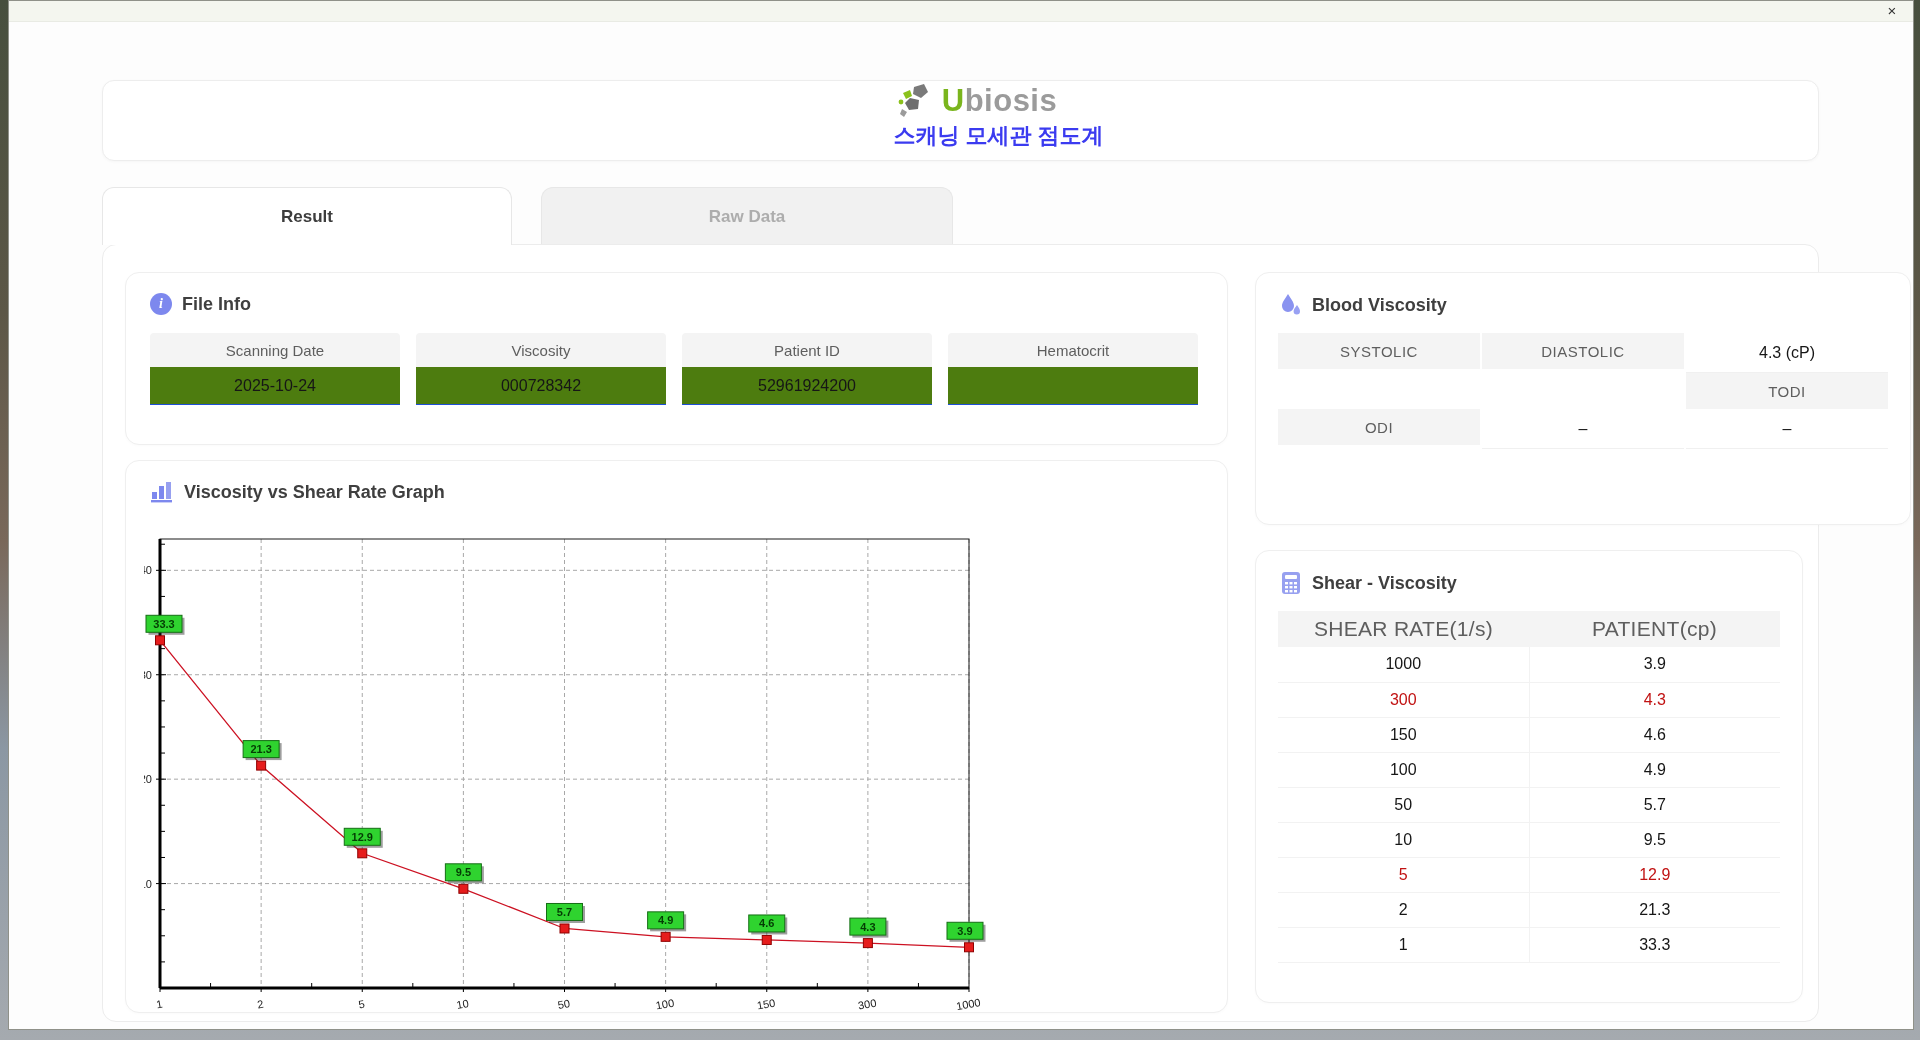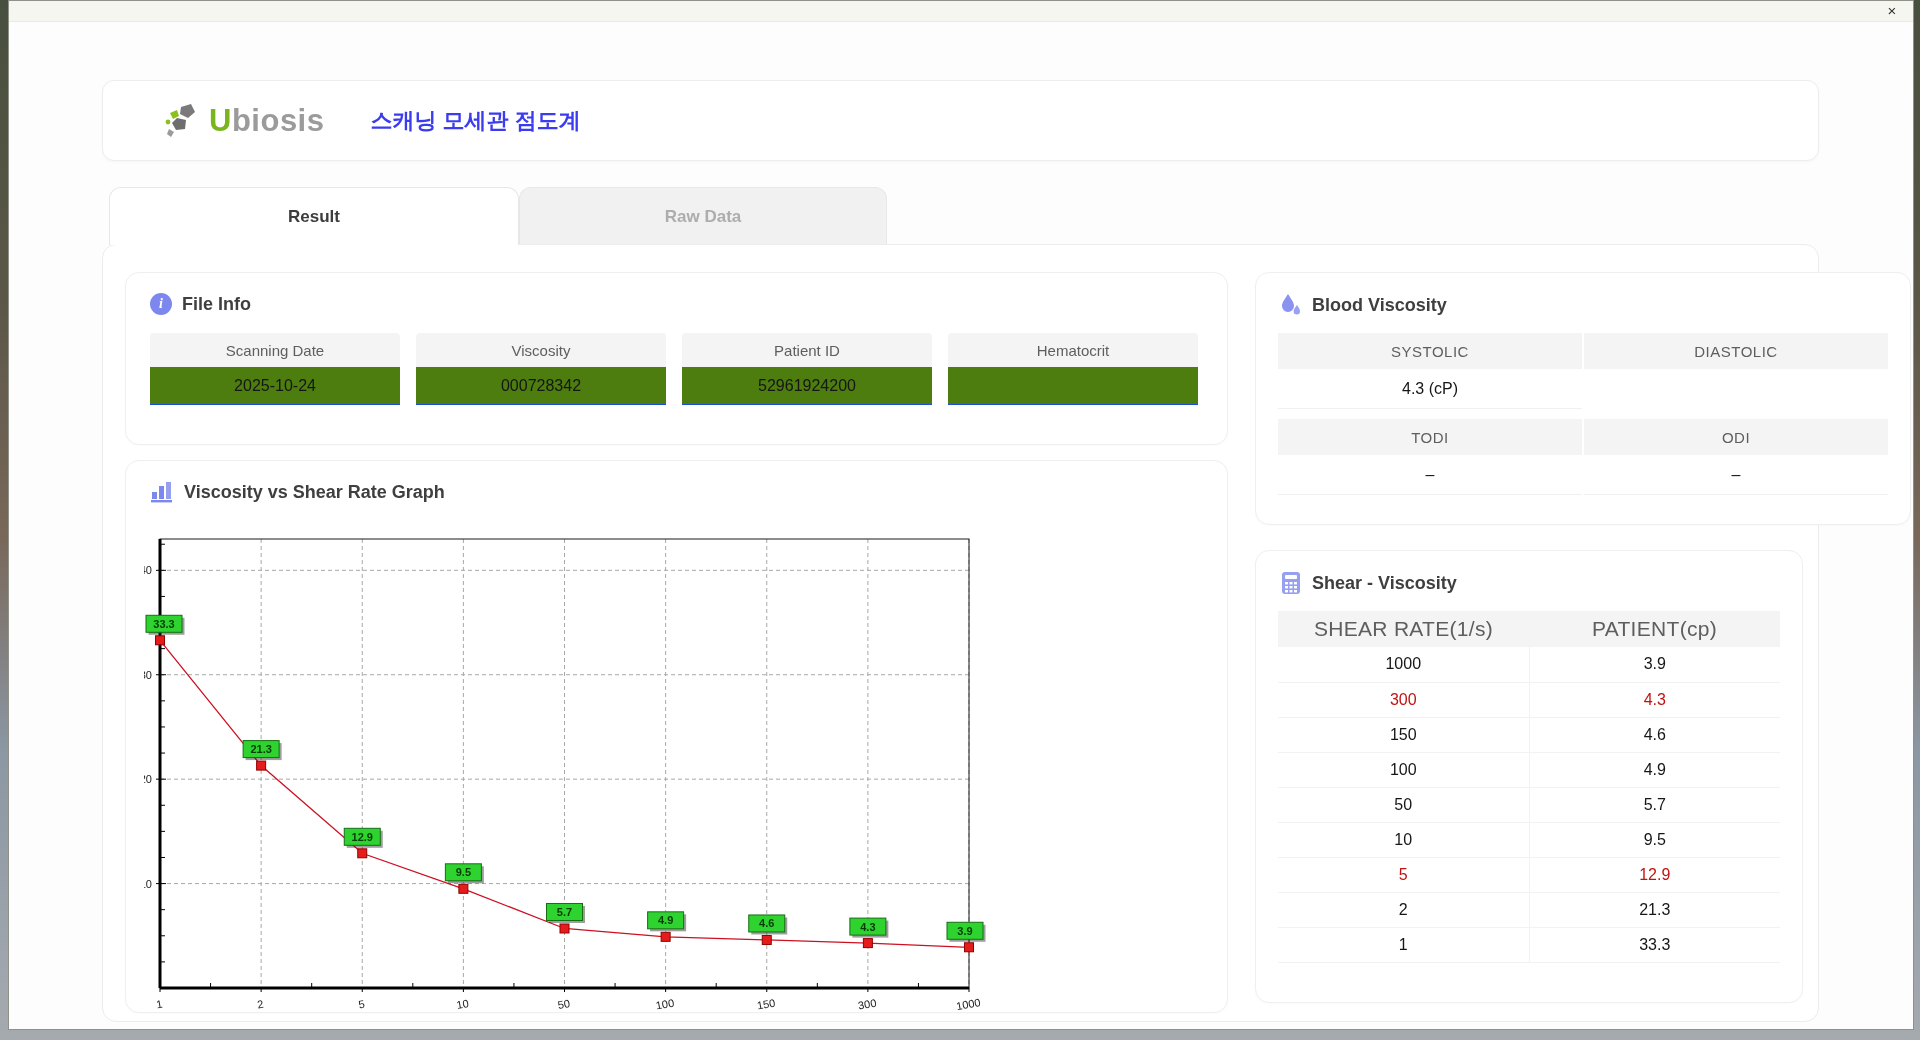--- a/index.html
+++ b/index.html
@@ -14,34 +14,34 @@
     display:flex; align-items:center; justify-content:flex-end; }
   .close-btn { width:30px; text-align:center; font-size:15px; color:#333; cursor:default;
     line-height:20px; margin-right:6px; }
 
   .page { position:absolute; left:0; top:21px; right:0; bottom:0; background:#fdfdfd; }
 
   
   .header-card { position:absolute; left:93px; right:94px; top:58px; height:81px;
     background:#fff; border:1px solid #ededed; border-radius:12px;
     box-shadow:0 1px 3px rgba(0,0,0,0.03);
-    display:flex; align-items:center; padding-left:58px; }
+    display:flex; align-items:center; padding-left:30px;flex-direction:column; }
   .brand { display:flex; align-items:center; }
   .brand svg { margin-right:4px; }
   .brand-text { font-size:31px; font-weight:bold; letter-spacing:0.5px; }
   .brand-u { color:#7ab51d; }
   .brand-rest { color:#9b9b9b; font-weight:600; }
   .app-title { margin-left:46px; font-size:22px; font-weight:bold; color:#3b3bf0; }
 
   
   .tab { position:absolute; top:165px; height:58px; border:1px solid #e7e7e7; border-bottom:none;
     border-radius:12px 12px 0 0; display:flex; align-items:center; justify-content:center;
-    font-size:17px; cursor:default;margin-left:7px; }
+    font-size:17px; cursor:default; }
   .tab.active { left:93px; width:410px; background:#fff; color:#3d3d3d; font-weight:bold; z-index:3; }
-  .tab.inactive { left:503px; width:368px; background:#f1f1f1; color:#adadad; font-weight:bold; z-index:1; }
+  .tab.inactive { left:532px; width:412px; background:#f1f1f1; color:#adadad; font-weight:bold; z-index:1; }
 
   
   .main-panel { position:absolute; left:93px; right:94px; top:222px; bottom:7px;
     background:#fff; border:1px solid #ececec; border-radius:14px; z-index:2; }
 
   .card { position:absolute; background:#fff; border:1px solid #efefef; border-radius:14px;
     box-shadow:0 1px 3px rgba(0,0,0,0.02); }
   .card-fileinfo { left:22px; top:27px; width:1103px; height:173px; }
   .card-graph    { left:22px; top:215px; width:1103px; bottom:8px; }
   .card-blood    { left:1152px; top:27px; width:656px; height:253px; }
@@ -58,21 +58,21 @@
   .fields { display:flex; gap:16px; padding:18px 24px 16px 24px;align-items:flex-end; }
   .field { width:250px; }
   .field-label { height:34px; background:#f4f4f4; border-radius:4px 4px 0 0;
     display:flex; align-items:center; justify-content:center;
     font-size:15px; color:#5e5e5e; }
   .field-value { height:38px; background:#4d7c0f; border-bottom:1px solid #1d4ed8;
     display:flex; align-items:center; justify-content:center;
     font-size:16px; color:#161616; }
 
   
-  .bv-grid { display:grid; grid-template-columns:1fr 1fr; gap:0 2px; margin:16px 22px 0 22px; }
+  .bv-grid { display:grid; grid-template-columns:1fr 1fr 1fr; gap:0 2px; margin:16px 22px 0 22px; }
   .bv-head { height:36px; background:#f4f4f4; display:flex; align-items:center; justify-content:center;
     font-size:15px; color:#5e5e5e; letter-spacing:0.5px; }
   .bv-val { height:40px; background:#fff; border-bottom:1px solid #f0f0f0;
     display:flex; align-items:center; justify-content:center; font-size:16px; color:#161616; }
   .bv-spacer { height:10px; grid-column:1 / 3; }
 
   
   .shear-table { width:calc(100% - 44px); margin:16px 22px 0 22px; border-collapse:collapse; }
   .shear-table th { height:36px; background:#f4f4f4; font-size:21px; font-weight:normal;
     color:#5e5e5e; letter-spacing:0.3px; }

